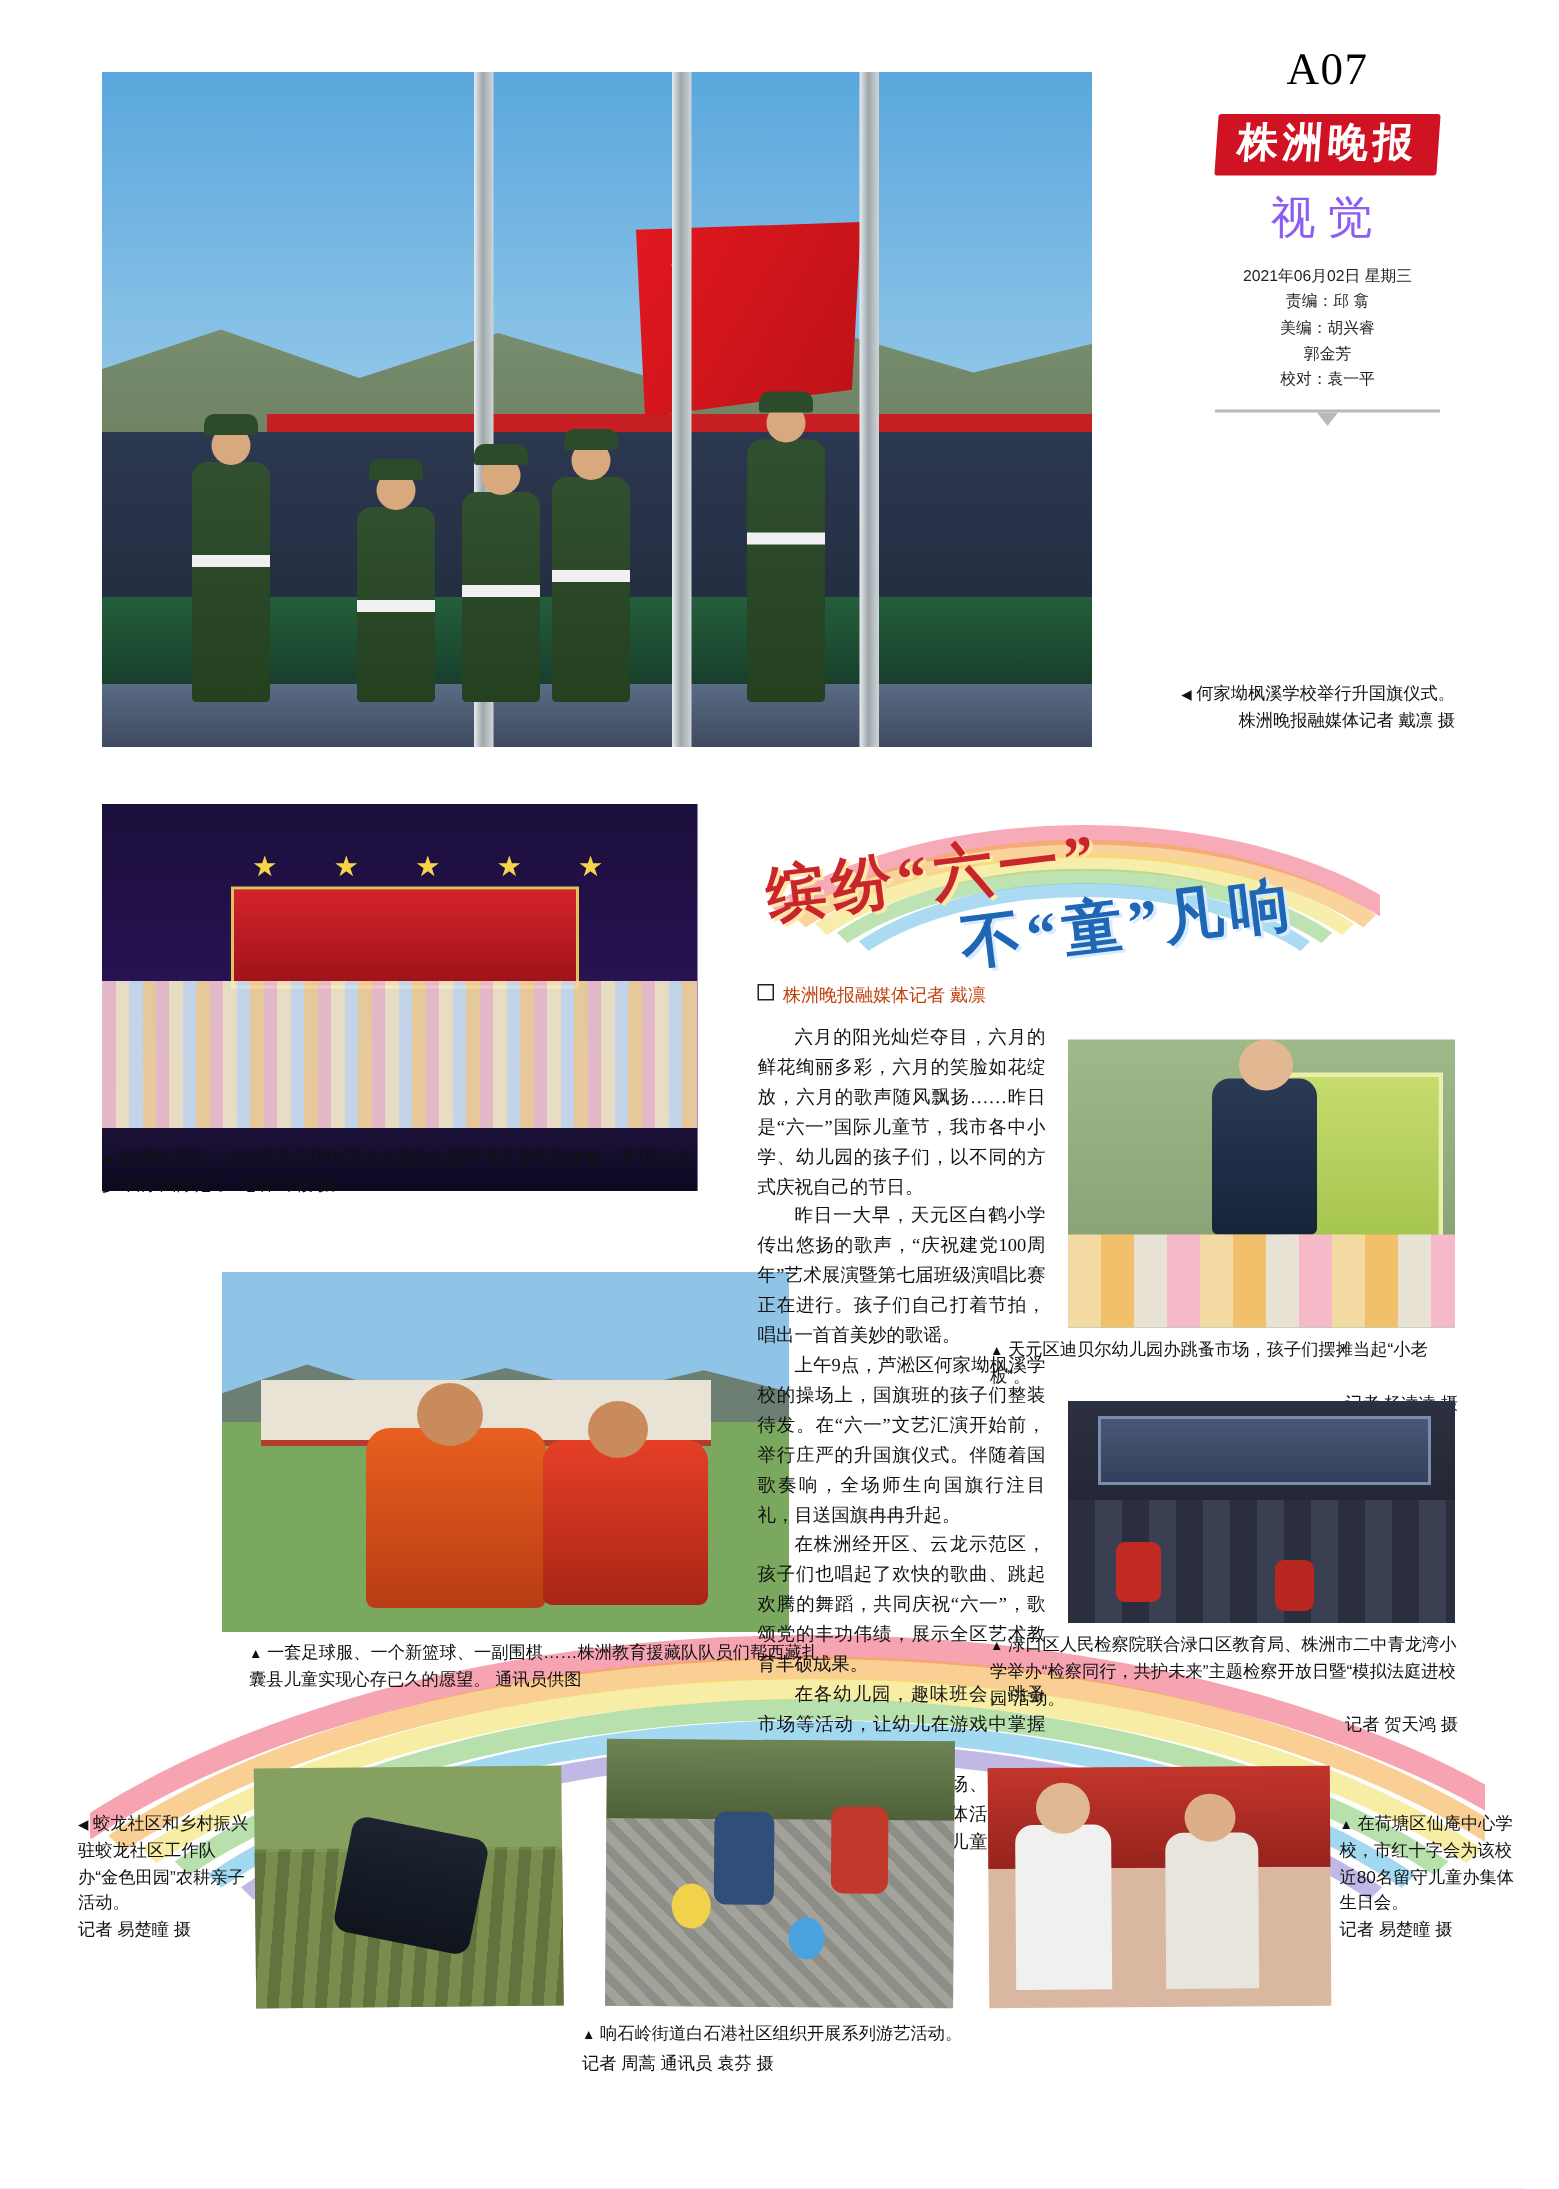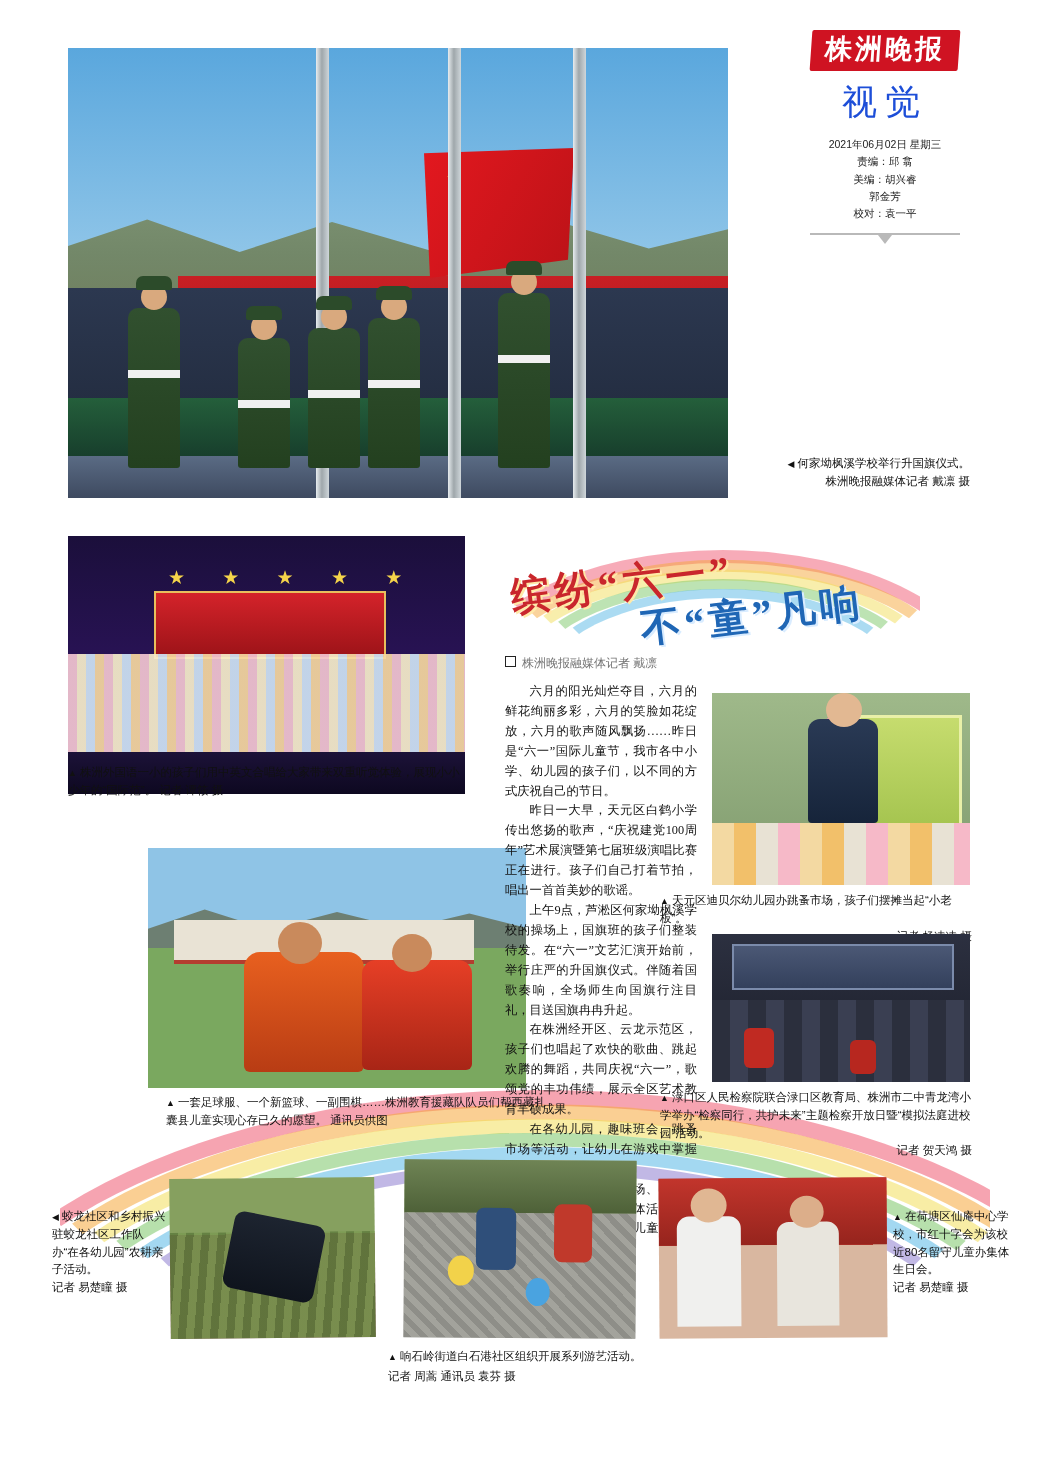--- a/index.html
+++ b/index.html
@@ -45,24 +45,24 @@
     font-weight: bold;
     font-size: 27px;
     letter-spacing: 3px;
     padding: 6px 14px 8px;
     line-height: 1;
     border-radius: 2px;
     transform: skewX(-4deg);
   }
   .section-name {
     font-family: Liberation Serif, serif;
-    font-size: 35px;
+    font-size: 30px;
     letter-spacing: 8px;
     margin-top: 8px;
-    color: #1d4ed8;
+    color: #8b5cf6;
   }
   .masthead-meta {
     margin-top: 10px;
     font-size: 10.5px;
     line-height: 1.65;
     color: #222;
   }
   .masthead-rule {
     margin: 10px auto 0;
     width: 150px;
@@ -382,21 +382,21 @@
     text-shadow: 2px 2px 0 #ffe9a8;
   }
   .headline-art .h1 { position:absolute; left: 10px; top: 8px;  font-size: 40px; }
   .headline-art .h2 { position:absolute; left: 140px; top: 40px; font-size: 40px; color:#1f66b5; text-shadow: 2px 2px 0 #d9ecff;}
 
   
   .byline {
     position: absolute;
     left: 505px; top: 655px;
     font-size: 12px;
-    color: #737373;
+    color: #c2410c;
   }
   .byline .box {
     display: inline-block; width: 9px; height: 9px;
     border: 1.4px solid #222; margin-right: 6px;
   }
   .article {
     position: absolute;
     left: 505px; top: 682px;
     width: 192px;
     font-family: "Liberation Serif", serif;
@@ -432,20 +432,21 @@
   </div>
   <div class="rainbow-top">
     <div class="arc2 a1"></div>
       <div class="arc2 a2"></div>
       <div class="arc2 a3"></div>
     <div class="arc2 a4"></div>
       <div class="arc2 a5"></div>
   </div>
 
   <div class="masthead">
+    <div class="page-folio">A07</div>
     <div class="paper-logo">株洲晚报</div>
     <div class="section-name">视觉</div>
     <div class="masthead-meta">
       <div>2021年06月02日 星期三</div>
       <div>责编：邱    翕</div>
       <div>美编：胡兴睿</div>
       <div>郭金芳</div>
       <div>校对：袁一平</div>
     </div>
     <div class="masthead-rule"></div>
@@ -544,21 +545,21 @@
   <div class="cap" id="cap-court">
     <span class="tri-left">渌口区人民检察院联合渌口区教育局、株洲市二中青龙湾小学举办“检察同行，共护未来”主题检察开放日暨“模拟法庭进校园”活动。</span>
     <div class="credit" style="text-align:right;">记者 贺天鸿 摄</div>
   </div>
 
   <div class="photo" id="farm">
     <div class="crop"></div>
     <div class="person"></div>
   </div>
   <div class="cap" id="cap-farm">
-    <span class="tri-right">蛟龙社区和乡村振兴驻蛟龙社区工作队办“在各幼儿园”农耕亲子活动。</span>
+    <span class="tri-right">蛟龙社区和乡村振兴驻蛟龙社区工作队办“金色田园”农耕亲子活动。</span>
     <div class="credit">记者 易楚瞳 摄</div>
   </div>
 
   <div class="photo" id="balloon">
     <div class="wall"></div>
     <div class="ground"></div>
     <div class="p1"></div>
     <div class="p2"></div>
     <div class="b1"></div>
     <div class="b2"></div>

